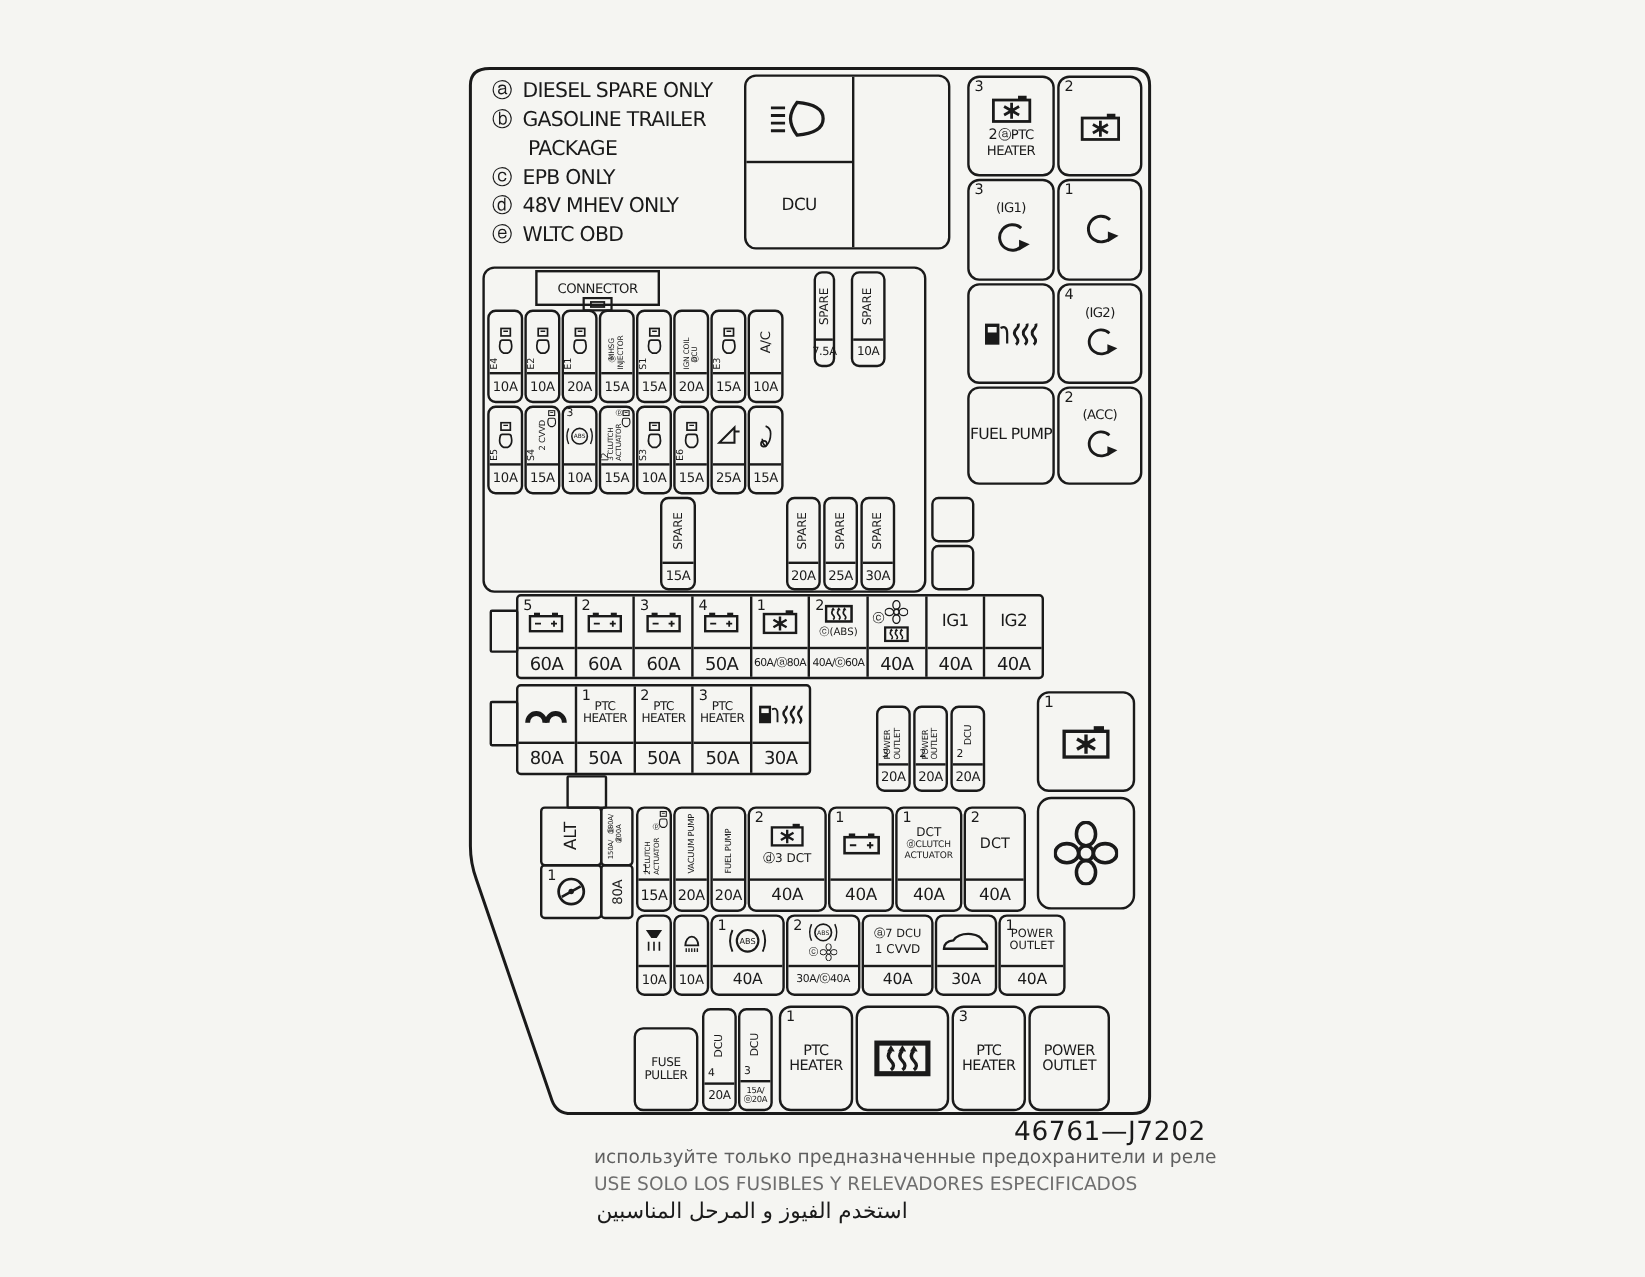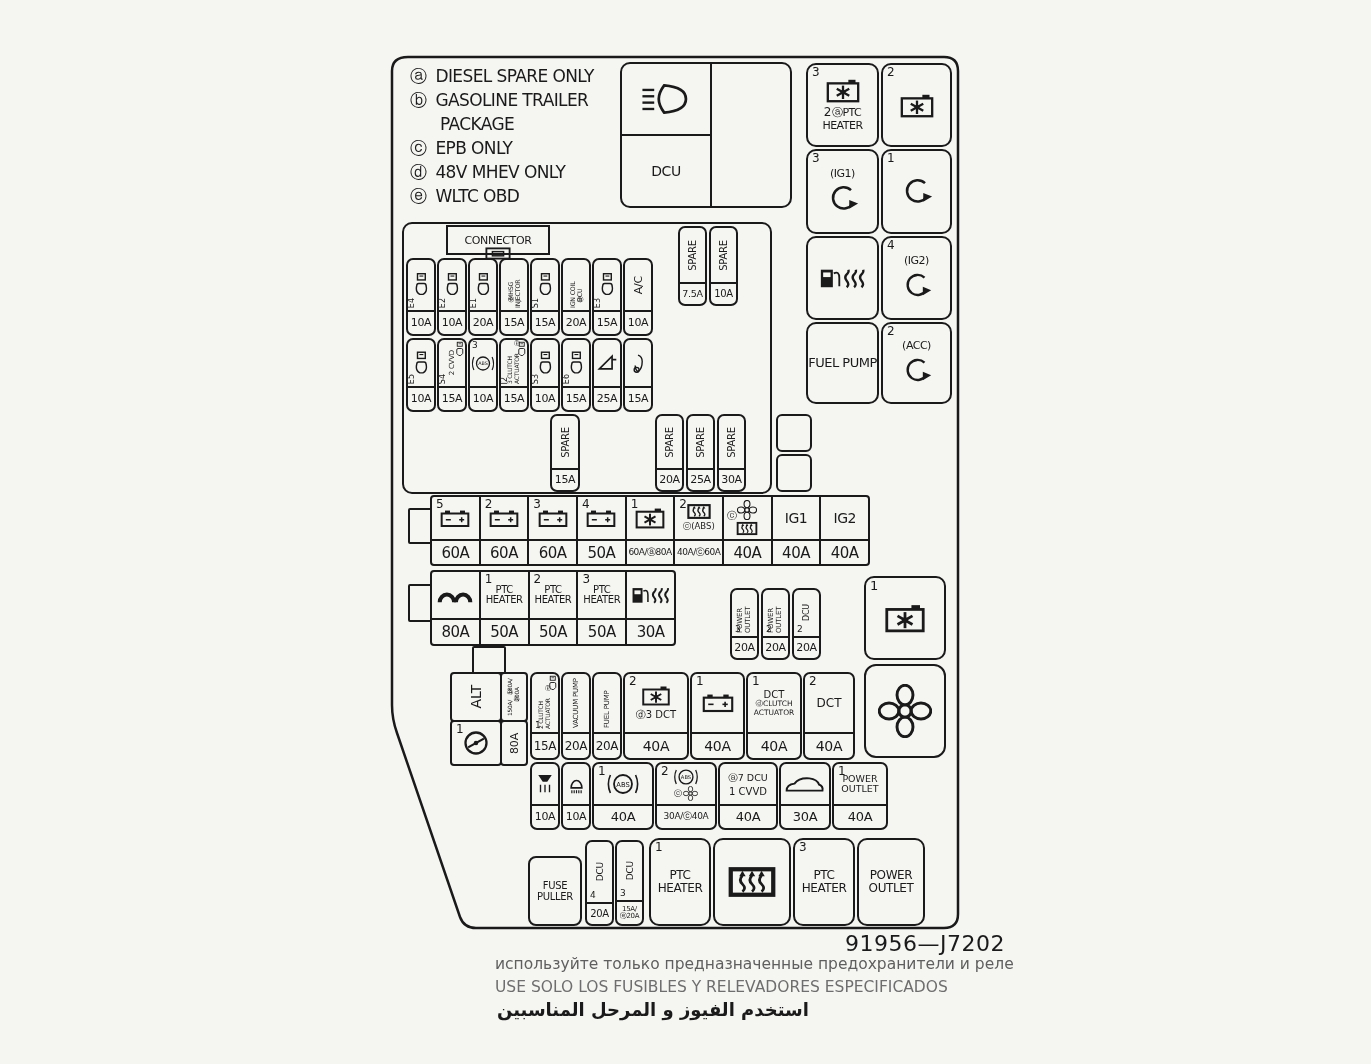--- a/index.html
+++ b/index.html
@@ -315,21 +315,21 @@
       </div>
     <div class="amp">15A</div>
   </div>
   <div class="cell" style="left:623px;top:258px;width:30px;height:78px">
     <div class="body">
         <span class="v" style="font-size:11px">A/C</span>
       </div>
     <div class="amp">10A</div>
   </div>
 
-  <div class="cell" style="left:678px;top:226px;width:29px;height:80px">
+  <div class="cell" style="left:678px;top:226px;width:18px;height:80px">
     <div class="body">
         <span class="v" style="font-size:10px">SPARE</span>
       </div>
     <div class="amp" style="font-size:9.5px;height:22px">7.5A</div>
   </div>
   <div class="cell" style="left:709px;top:226px;width:29px;height:80px">
     <div class="body">
         <span class="v" style="font-size:10px">SPARE</span>
       </div>
     <div class="amp" style="font-size:10px;height:22px">10A</div>
@@ -758,18 +758,18 @@
       </svg>
   </div>
   <div class="box ctr" style="left:793px;top:838px;width:62px;height:88px;border-width:2.5px">
     <span class="num">3</span>
     <span style="font-size:12px;text-align:center;line-height:1.1;letter-spacing:-0.4px;width:52px">PTC HEATER</span>
   </div>
   <div class="box ctr" style="left:857px;top:838px;width:68px;height:88px;border-width:2.5px">
     <span style="font-size:12px;text-align:center;line-height:1.1;letter-spacing:-0.4px;width:56px">POWER OUTLET</span>
   </div>
 
-  <div class="txt" style="left:845px;top:931px;font-size:22px;letter-spacing:0.5px">91956—J7202</div>
+  <div class="txt" style="left:845px;top:931px;font-size:22px;letter-spacing:0.5px">46761—J7202</div>
   <div class="txt" style="left:495px;top:978px;font-size:15.5px;color:#6e6e6e">USE SOLO LOS FUSIBLES Y RELEVADORES ESPECIFICADOS</div>
   <div class="txt" style="left:495px;top:955px;font-size:15.5px;color:#5f5f5f">используйте только предназначенные предохранители и реле</div>
-  <div class="txt" style="left:497px;top:999px;font-size:18px;font-weight:bold" dir="rtl">استخدم الفيوز و المرحل المناسبين</div>
+  <div class="txt" style="left:497px;top:999px;font-size:18px;font-weight:normal" dir="rtl">استخدم الفيوز و المرحل المناسبين</div>
 
 </div>
 
 </body></html>

